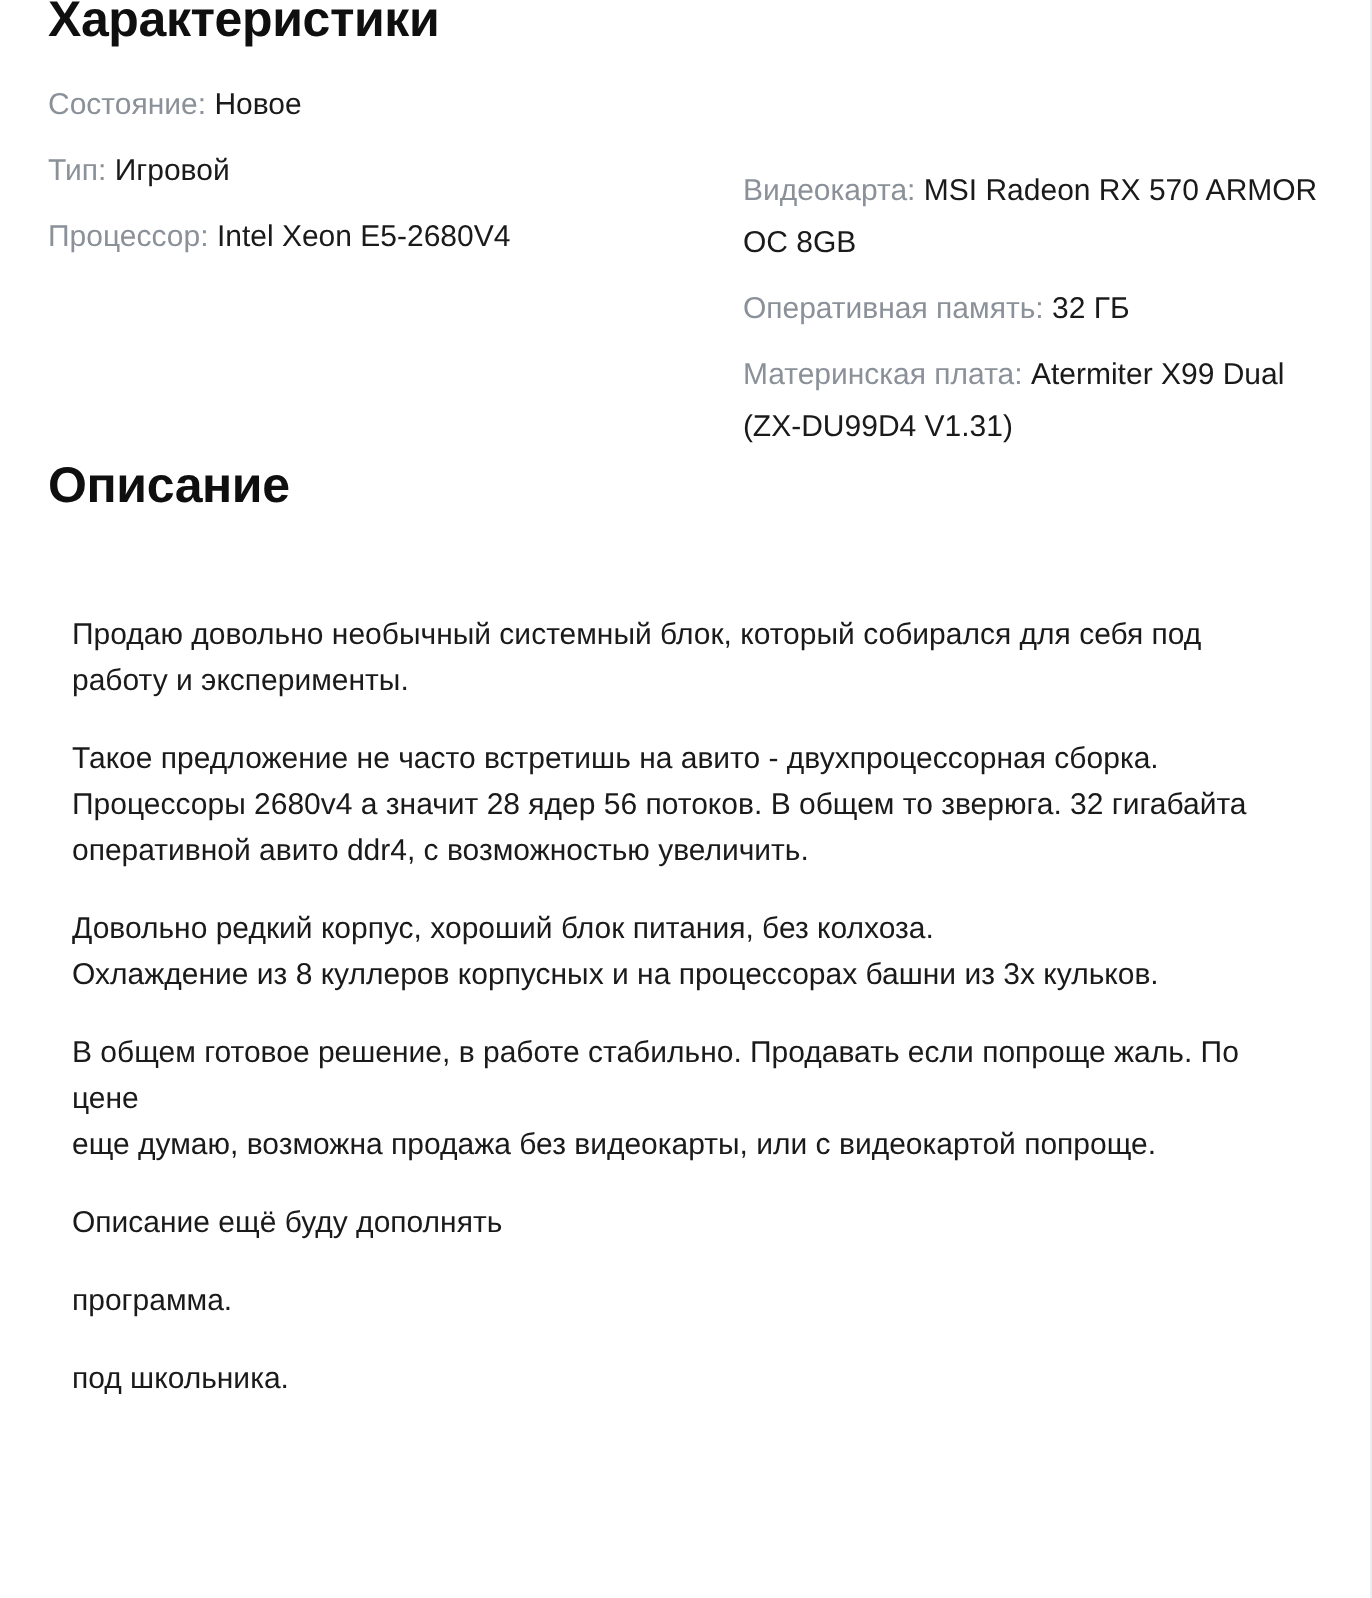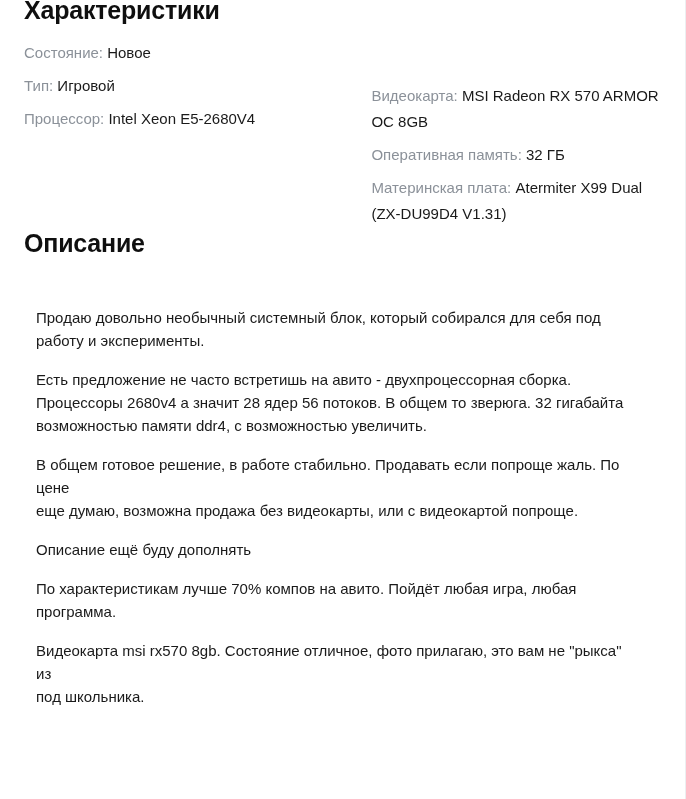--- a/index.html
+++ b/index.html
@@ -148,41 +148,43 @@
   <h2 class="section-title" id="description-title">Описание</h2>
 
   <div class="description">
 
     <p class="desc-para">
       <span class="desc-line">Продаю довольно необычный системный блок, который собирался для себя под</span>
       <span class="desc-line">работу и эксперименты.</span>
     </p>
 
     <p class="desc-para">
-      <span class="desc-line">Есть предложение не часто встретишь на авито - двухпроцессорная сборка.</span>
+      <span class="desc-line">Такое предложение не часто встретишь на авито - двухпроцессорная сборка.</span>
       <span class="desc-line">Процессоры 2680v4 а значит 28 ядер 56 потоков. В общем то зверюга. 32 гигабайта</span>
-      <span class="desc-line">возможностью памяти ddr4, с возможностью увеличить.</span>
+      <span class="desc-line">оперативной авито ddr4, с возможностью увеличить.</span>
     </p>
 
+    <p class="desc-para">
+      <span class="desc-line">Довольно редкий корпус, хороший блок питания, без колхоза.</span>
+      <span class="desc-line">Охлаждение из 8 куллеров корпусных и на процессорах башни из 3х кульков.</span>
+    </p>
 
     <p class="desc-para">
       <span class="desc-line">В общем готовое решение, в работе стабильно. Продавать если попроще жаль. По цене</span>
       <span class="desc-line">еще думаю, возможна продажа без видеокарты, или с видеокартой попроще.</span>
     </p>
 
     <p class="desc-para">
       <span class="desc-line">Описание ещё буду дополнять</span>
     </p>
 
 
     <p class="desc-para">
-      <span class="desc-line">По характеристикам лучше 70% компов на авито. Пойдёт любая игра, любая</span>
       <span class="desc-line">программа.</span>
     </p>
 
     <p class="desc-para">
-      <span class="desc-line">Видеокарта msi rx570 8gb. Состояние отличное, фото прилагаю, это вам не "рыкса" из</span>
       <span class="desc-line">под школьника.</span>
     </p>
 
   </div>
 
 </div>
 
 </body></html>

